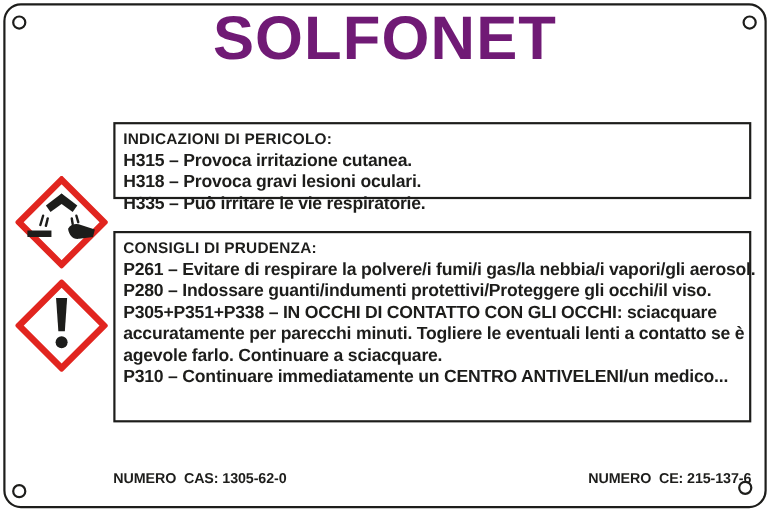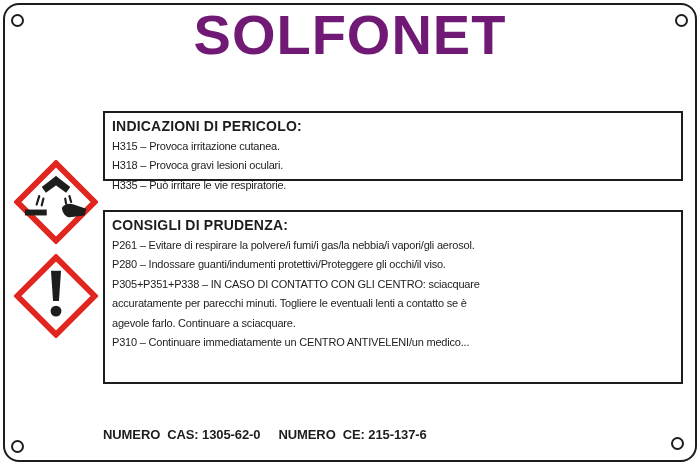--- a/index.html
+++ b/index.html
@@ -32,26 +32,26 @@
     position:absolute;left:103px;width:580px;box-sizing:border-box;
     border:2px solid #1d1d1b;background:#ffffff;padding:4px 7px 0 7px;
   }
   .box.hazard{top:111px;height:70px;}
   .box.prudence{top:210px;height:174px;}
   .box-title{
     font-size:14px;font-weight:bold;line-height:19.5px;
     letter-spacing:0.2px;white-space:nowrap;
   }
   .box-line{
-    font-size:11px;font-weight:normal;line-height:19.5px;
+    font-size:16px;font-weight:bold;line-height:19.5px;
     letter-spacing:-0.2px;white-space:nowrap;
   }
   .footer{
     position:absolute;left:103px;top:427px;width:580px;
-    display:flex;justify-content:flex-start;gap:18px;
+    display:flex;justify-content:space-between;gap:18px;
     font-size:13px;font-weight:bold;white-space:pre;letter-spacing:-0.1px;
   }
 </style>
 </head>
 <body>
 
 <div class="stage">
 
   <div class="plate"></div>
 
@@ -92,21 +92,21 @@
     <div class="box-title">INDICAZIONI DI PERICOLO:</div>
     <div class="box-line">H315 – Provoca irritazione cutanea.</div>
     <div class="box-line">H318 – Provoca gravi lesioni oculari.</div>
     <div class="box-line">H335 – Può irritare le vie respiratorie.</div>
   </section>
 
   <section class="box prudence">
     <div class="box-title">CONSIGLI DI PRUDENZA:</div>
     <div class="box-line">P261 – Evitare di respirare la polvere/i fumi/i gas/la nebbia/i vapori/gli aerosol.</div>
     <div class="box-line">P280 – Indossare guanti/indumenti protettivi/Proteggere gli occhi/il viso.</div>
-    <div class="box-line">P305+P351+P338 – IN CASO DI CONTATTO CON GLI CENTRO: sciacquare</div>
+    <div class="box-line">P305+P351+P338 – IN OCCHI DI CONTATTO CON GLI OCCHI: sciacquare</div>
     <div class="box-line">accuratamente per parecchi minuti. Togliere le eventuali lenti a contatto se è</div>
     <div class="box-line">agevole farlo. Continuare a sciacquare.</div>
     <div class="box-line">P310 – Continuare immediatamente un CENTRO ANTIVELENI/un medico...</div>
   </section>
 
   <div class="footer">
     <span>NUMERO  CAS: 1305-62-0</span>
     <span>NUMERO  CE: 215-137-6</span>
   </div>
 

